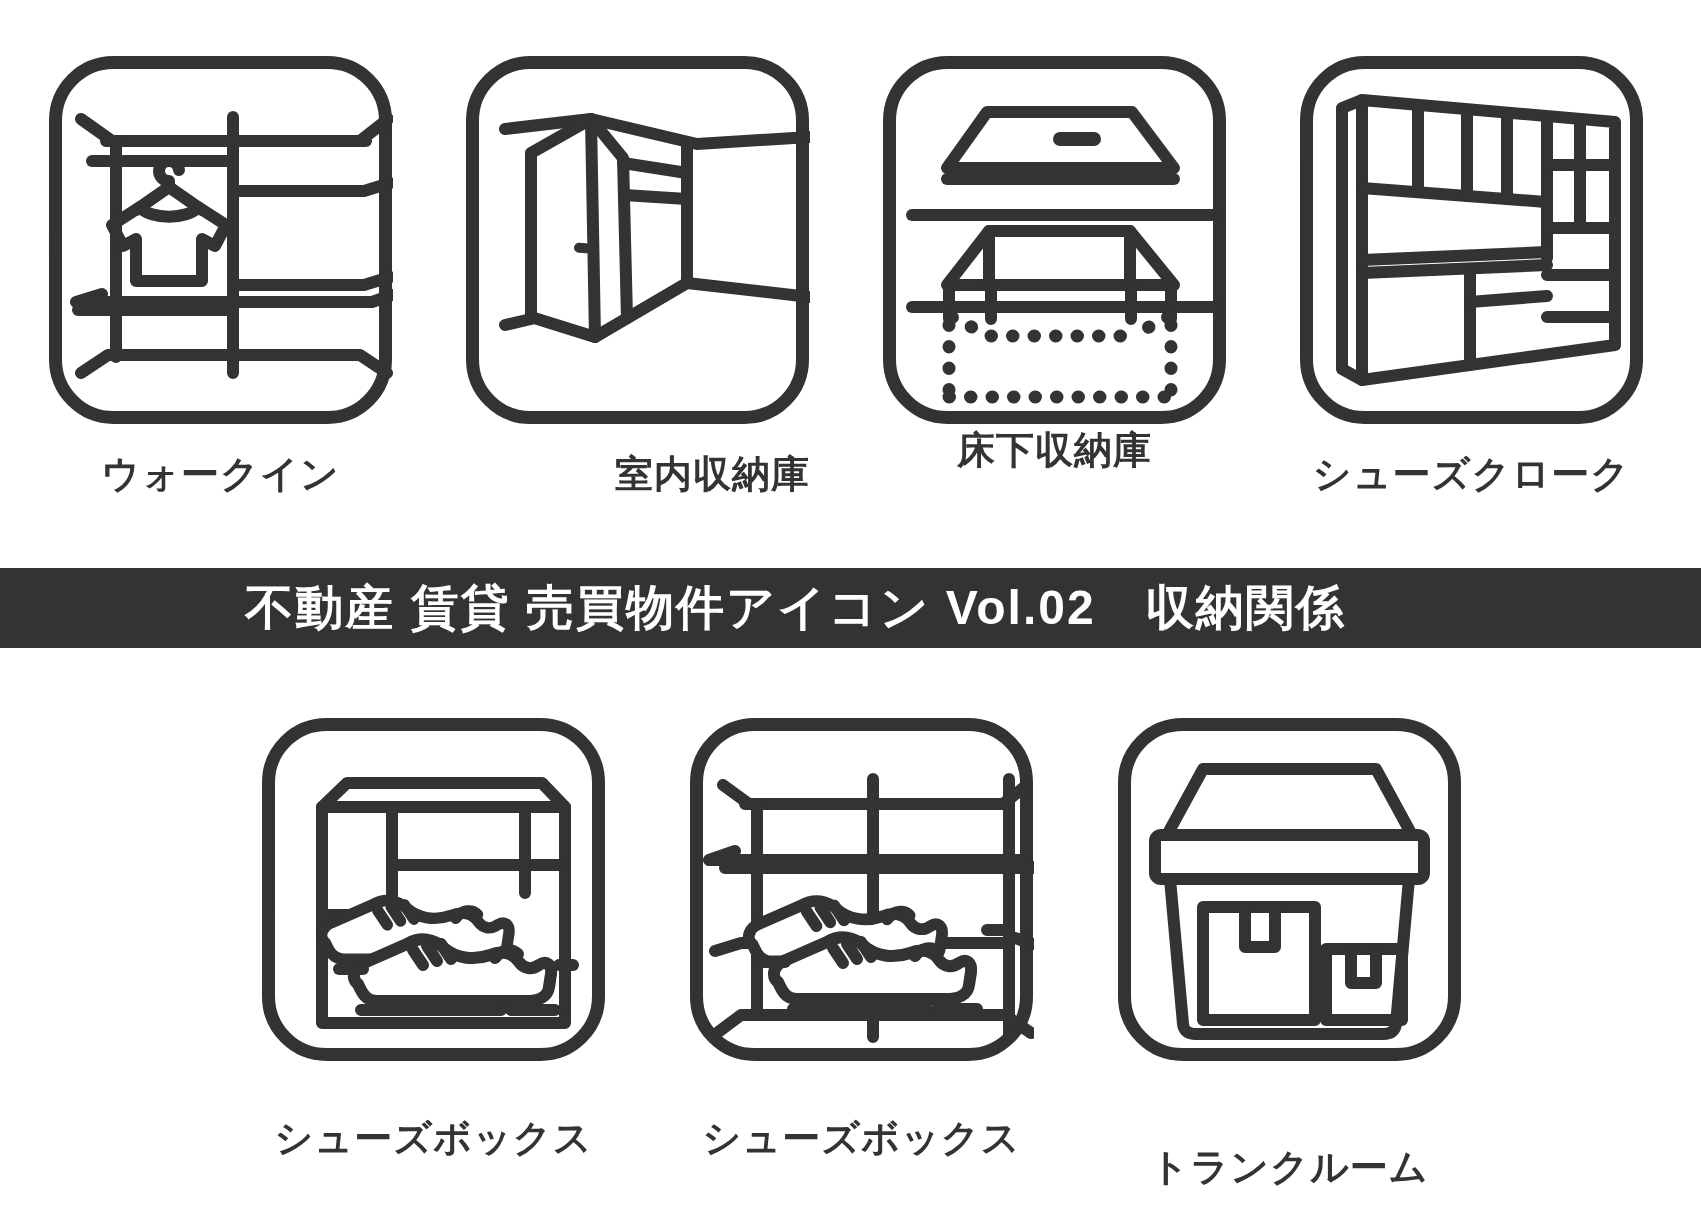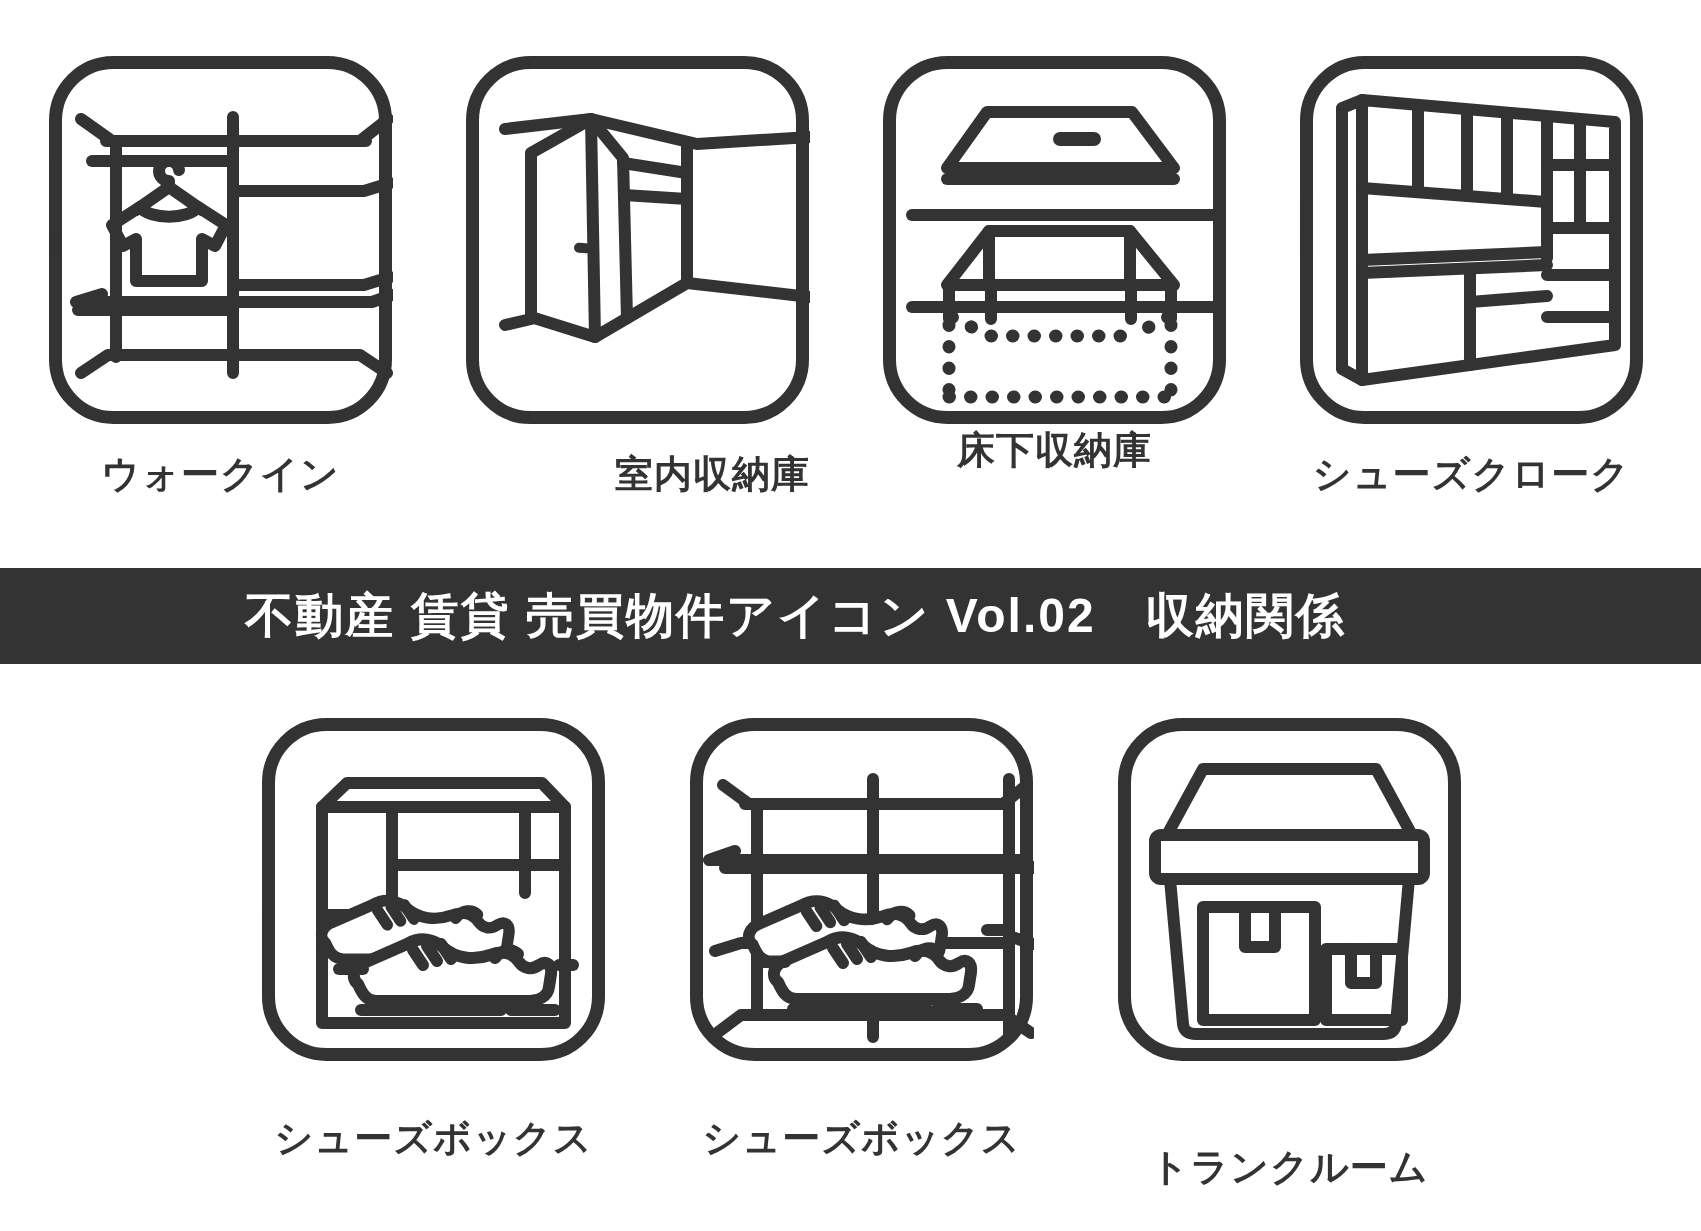--- a/index.html
+++ b/index.html
@@ -7,21 +7,21 @@
     width:1701px;height:1231px;position:relative;background:#ffffff;
     font-family:"Liberation Sans","DejaVu Sans",sans-serif;overflow:hidden;
   }
   .card{position:absolute;}
   .card svg{display:block;width:100%;height:100%;}
   .icon-label{
     position:absolute;text-align:center;font-weight:bold;color:#333333;
     font-size:38px;line-height:52px;white-space:nowrap;letter-spacing:1px;
   }
   .banner{
-    position:absolute;left:0;top:568px;width:1701px;height:96px;background:#333333;
+    position:absolute;left:0;top:568px;width:1701px;height:80px;background:#333333;
     display:flex;align-items:center;justify-content:center;
   }
   .banner-text{
     color:#ffffff;font-weight:bold;font-size:48px;letter-spacing:2px;
     transform:translateX(-55px);white-space:nowrap;
   }
   .stroke{fill:none;stroke:#333333;stroke-width:12;stroke-linecap:round;stroke-linejoin:round;}
   .frame{fill:none;stroke:#333333;stroke-width:13;}
   .dots{fill:none;stroke:#333333;stroke-width:13;stroke-linecap:round;stroke-linejoin:round;stroke-dasharray:0.5 21;}
   .whitefill{fill:#ffffff;stroke:#333333;stroke-width:12;stroke-linecap:round;stroke-linejoin:round;}

